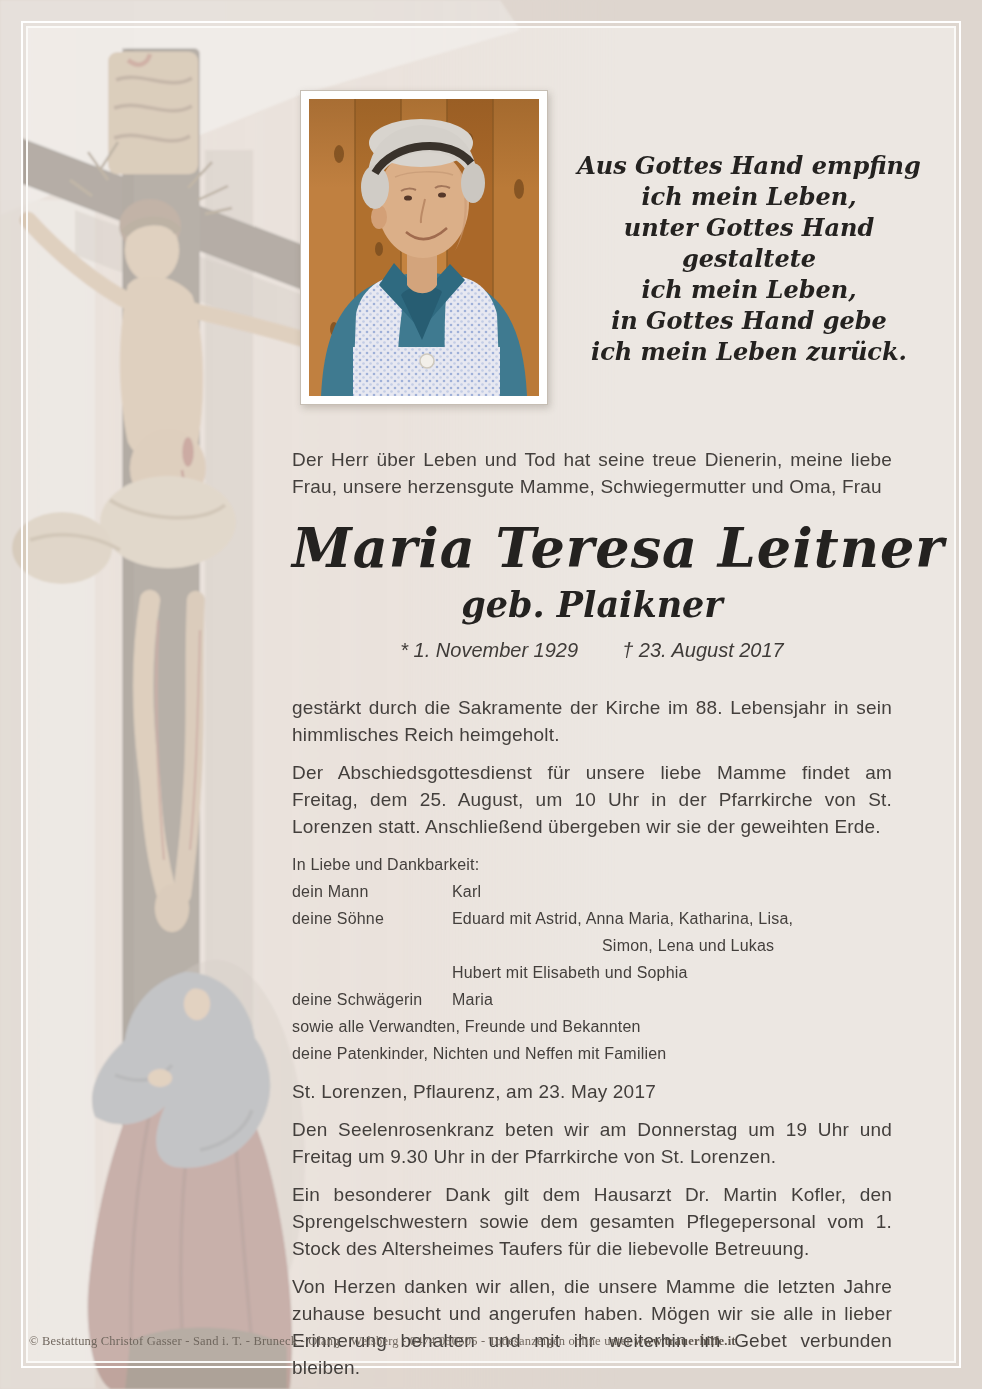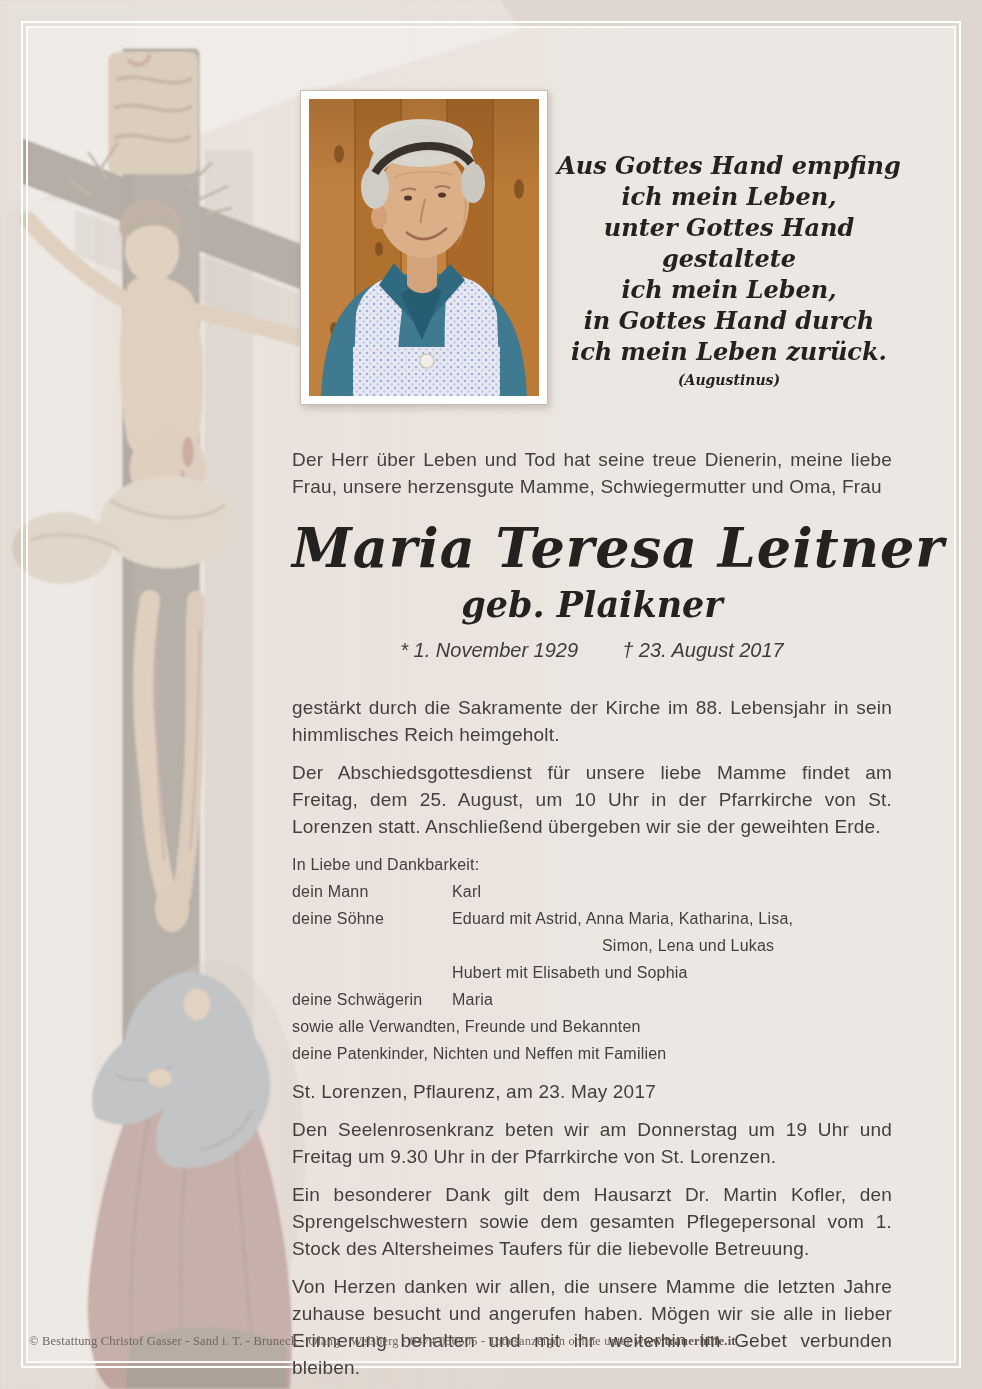--- a/index.html
+++ b/index.html
@@ -7,21 +7,21 @@
         font-family:"Liberation Sans",sans-serif;color:#433f3c;}
   .content-bg{position:absolute;left:27px;top:27px;right:27px;bottom:27px;background:#ece7e2;}
   .watermark{position:absolute;left:0;top:0;width:982px;height:1389px;pointer-events:none;}
   .frame-outer{position:absolute;left:21px;top:21px;right:21px;bottom:21px;border:2px solid #ffffff;pointer-events:none;}
   .frame-inner{position:absolute;left:26px;top:26px;right:26px;bottom:26px;border:2px solid #fbfaf8;pointer-events:none;}
 
   .photo{position:absolute;left:300px;top:90px;width:230px;height:297px;background:#fff;
          padding:8px;border:1px solid #c6beb4;box-shadow:2px 3px 7px rgba(80,70,60,.25);}
   .photo svg{display:block;}
 
-  .verse{position:absolute;left:548px;top:150px;width:362px;text-align:center;
+  .verse{position:absolute;left:568px;top:150px;width:362px;text-align:center;
          font-family:"DejaVu Serif",serif;font-style:italic;font-weight:bold;color:#242220;}
   .verse .vline{font-size:24px;line-height:31px;}
   .verse .attrib{font-size:14px;line-height:20px;margin-top:3px;font-weight:bold;}
 
   .main{position:absolute;left:292px;top:446px;width:600px;}
   .para{font-size:19px;line-height:27px;letter-spacing:.2px;text-align:justify;margin:0 0 11px 0;}
   .intro{margin-bottom:14px;}
   .name{font-family:"DejaVu Serif",serif;font-style:italic;font-weight:bold;font-size:54px;
         line-height:68px;text-align:center;white-space:nowrap;color:#242220;letter-spacing:1px;margin-top:4px;}
   .maiden{font-family:"DejaVu Serif",serif;font-style:italic;font-weight:bold;font-size:35px;
@@ -185,23 +185,22 @@
         <path d="M86,78 C100,72 130,71 144,76" stroke="#c79b77" stroke-width="1.5" fill="none" opacity="0.8"></path>
       </g>
     </svg>
   </div>
 
   <div class="verse">
     <div class="vline">Aus Gottes Hand empfing</div>
     <div class="vline">ich mein Leben,</div>
     <div class="vline">unter Gottes Hand gestaltete</div>
     <div class="vline">ich mein Leben,</div>
-    <div class="vline">in Gottes Hand durch</div>
+    <div class="vline">in Gottes Hand gebe</div>
     <div class="vline">ich mein Leben zurück.</div>
-    <div class="attrib">(Augustinus)</div>
   </div>
 
   <div class="main">
     <p class="para intro">Der Herr über Leben und Tod hat seine treue Dienerin, meine liebe Frau, unsere herzensgute Mamme, Schwiegermutter und Oma, Frau</p>
 
     <div class="name">Maria Teresa Leitner</div>
     <div class="maiden">geb. Plaikner</div>
 
     <div class="dates">
       <span class="birth">* 1. November 1929</span><span>† 23. August 2017</span>

